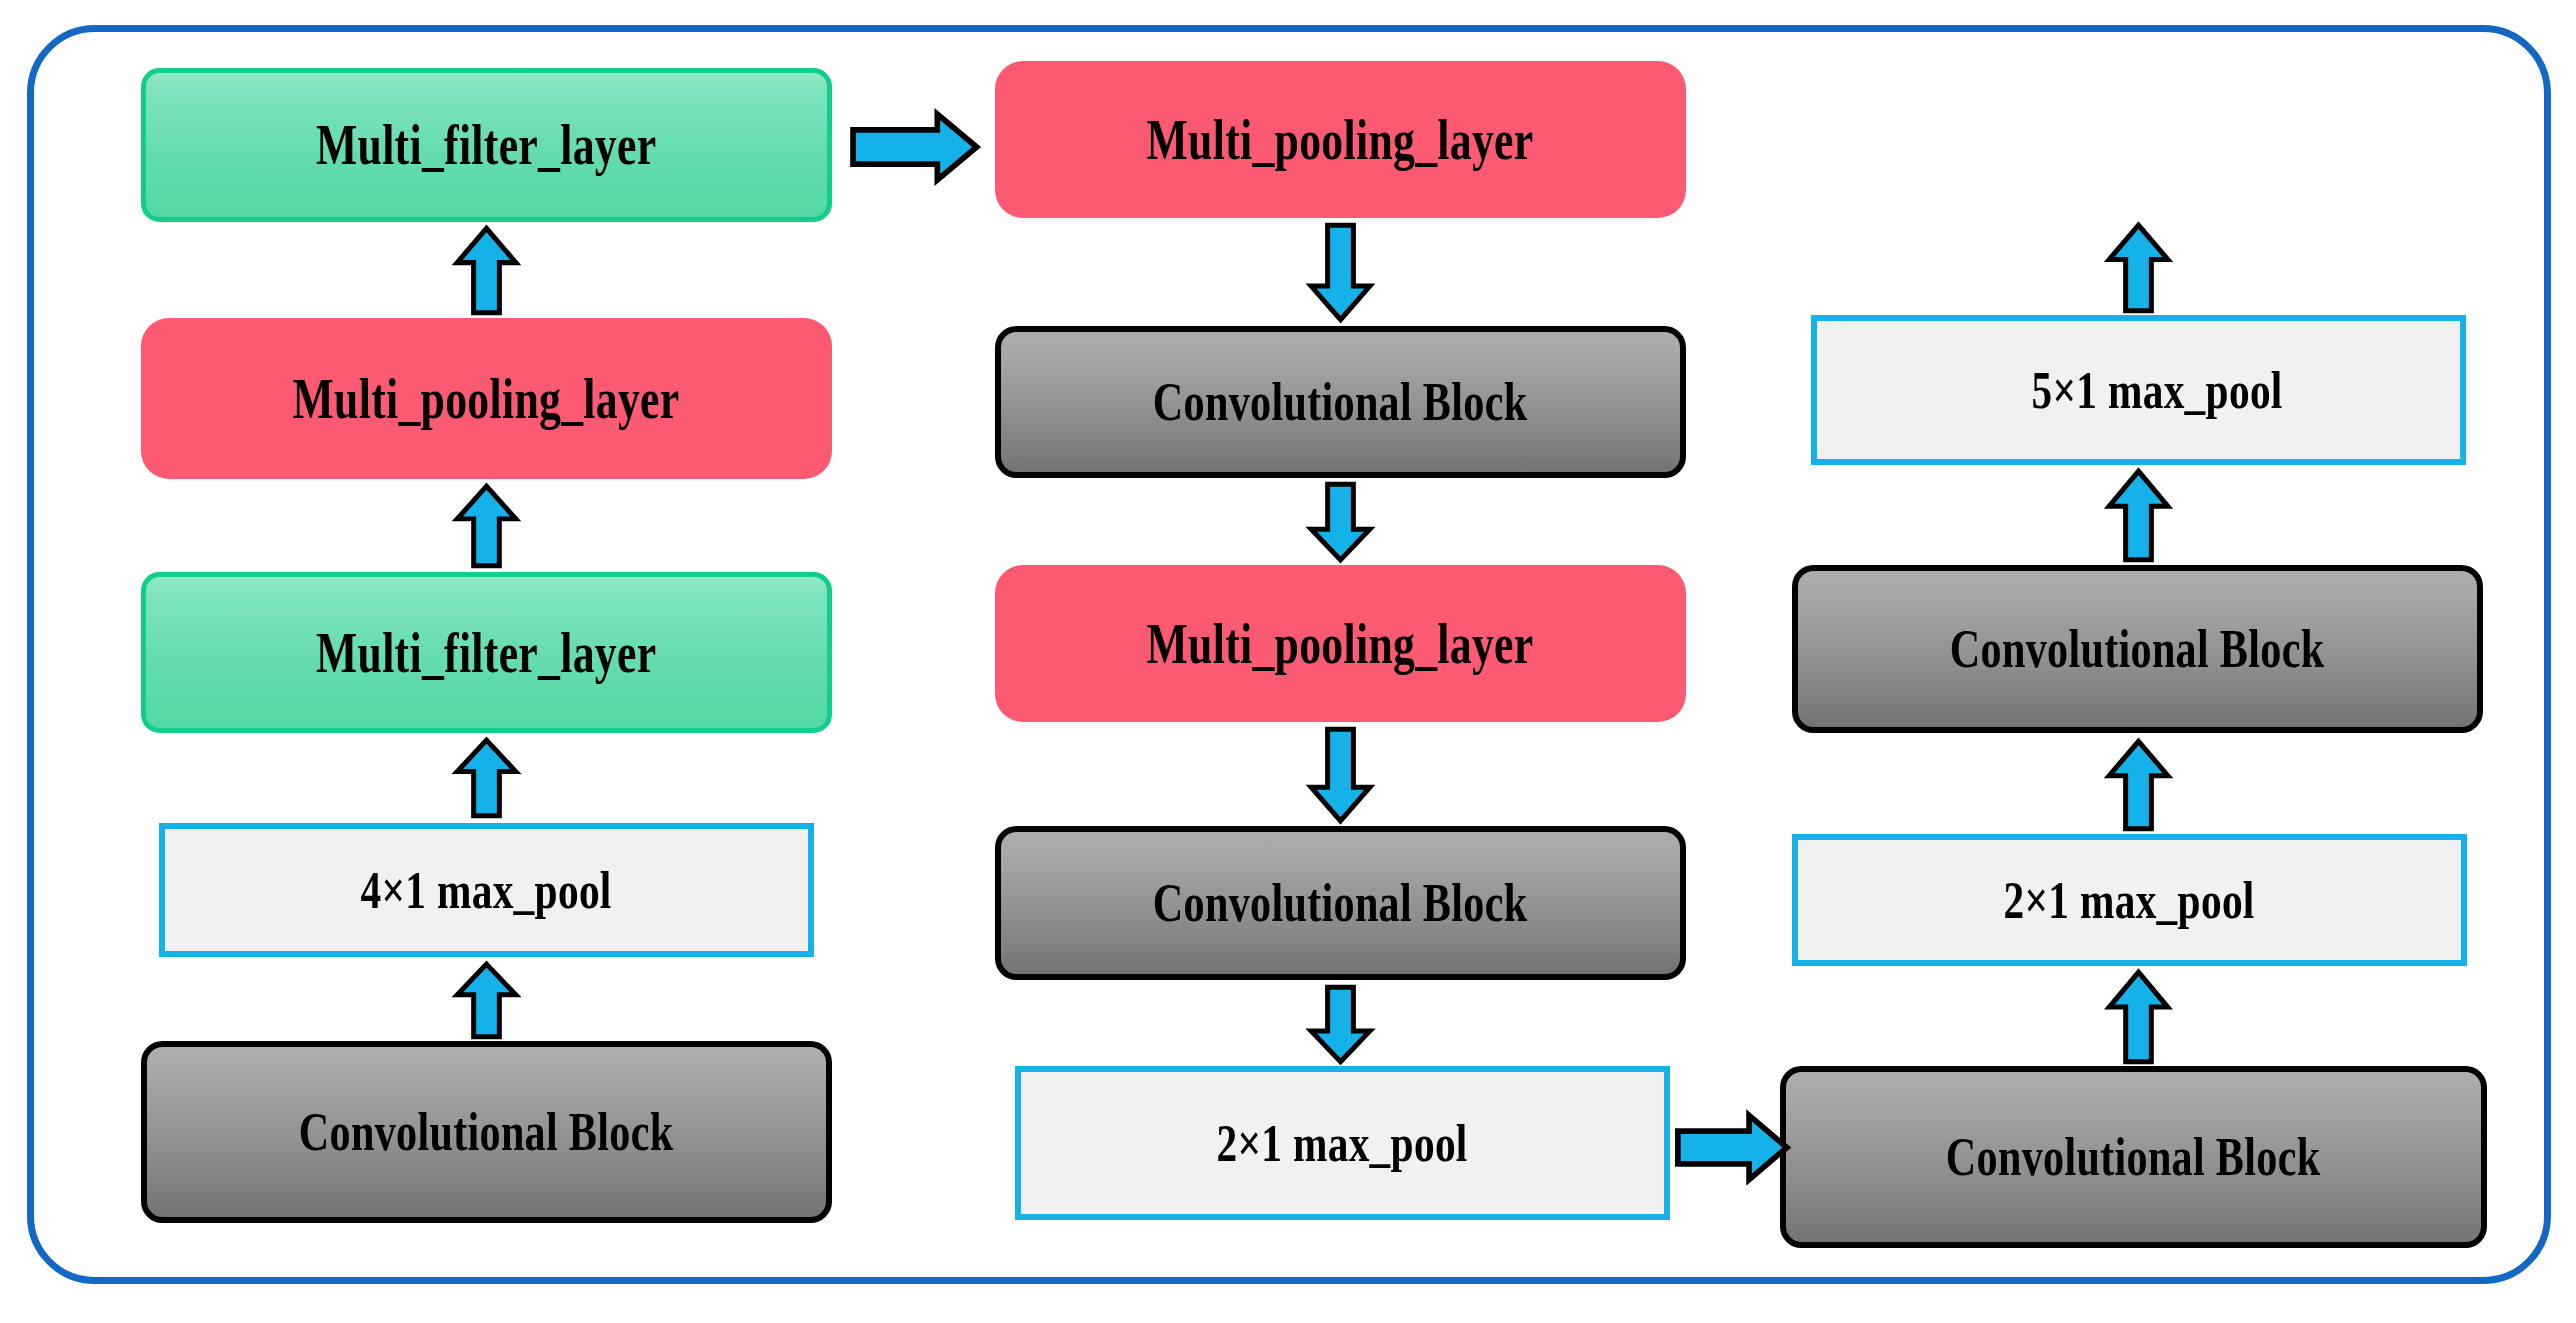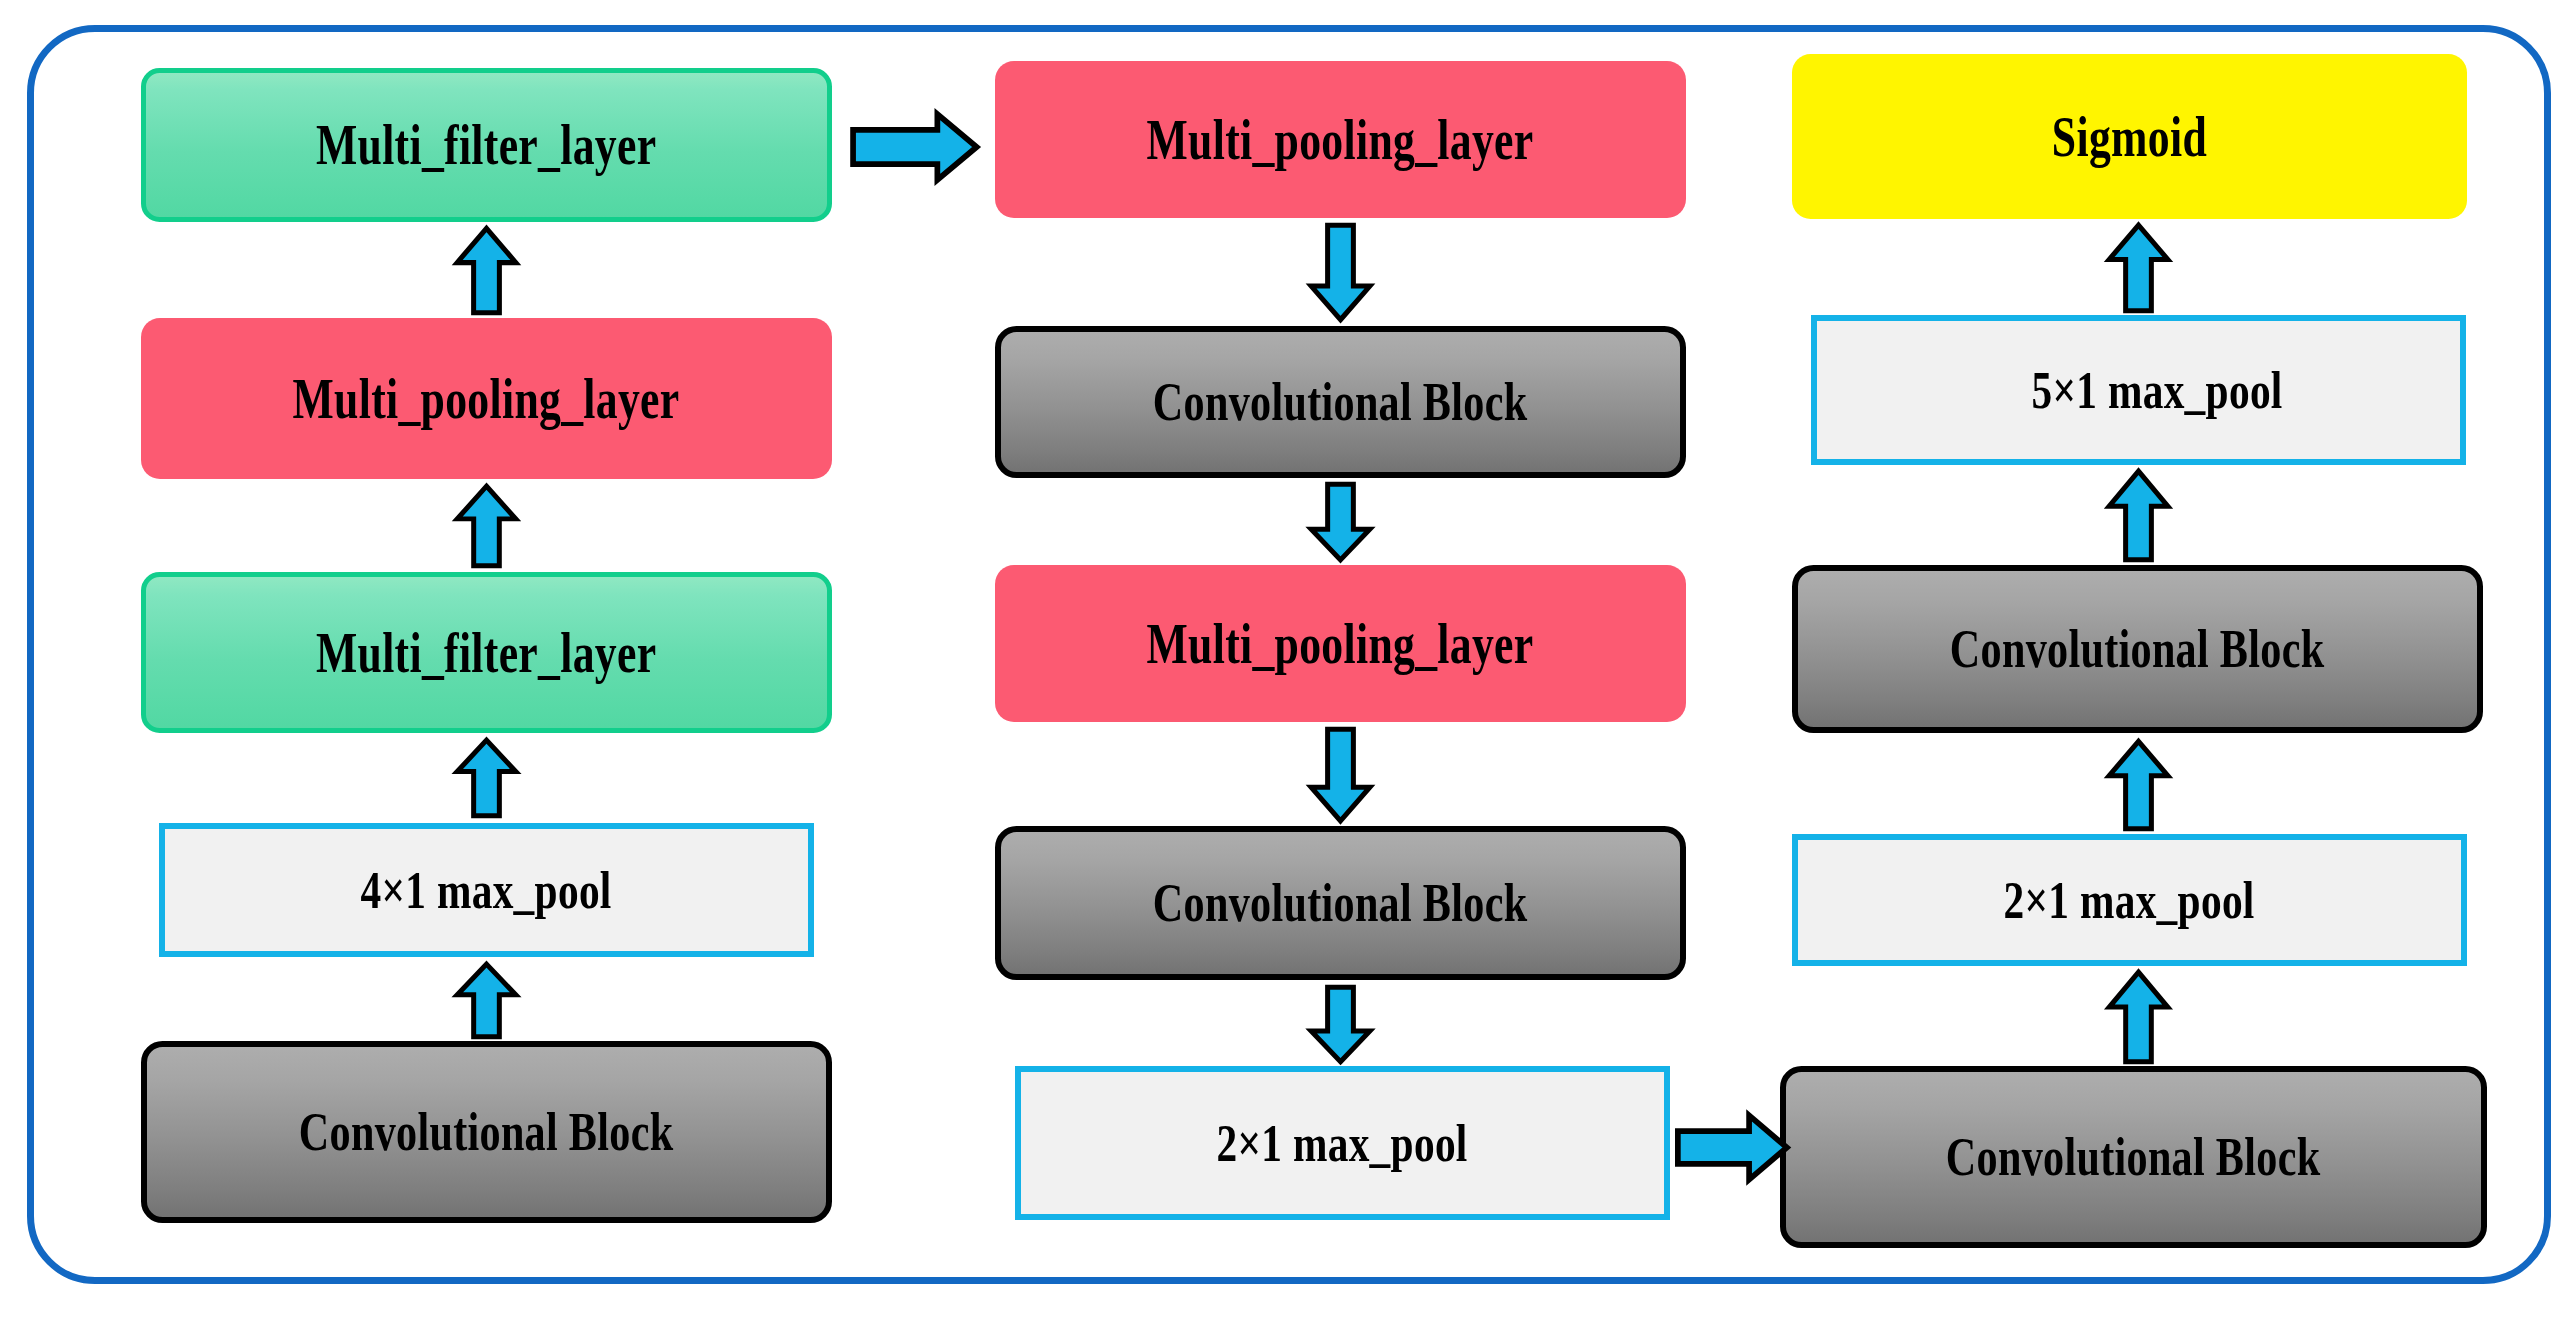--- a/index.html
+++ b/index.html
@@ -26,21 +26,21 @@
   }
 
   
   .node.green{
     background:linear-gradient(180deg,#8FE8C2 0%,#7FE4BE 12%,#64DCAE 55%,#52D8A3 100%);
     border:5px solid #12CE8C;border-radius:18.6px;
     font-size:56px;
   }
   
   .node.pink{
-    background:#FC5A72;border:none;border-radius:19px;
+    background:#FC5A72;border:none;border-radius:28px;
     font-size:56px;
   }
   
   .node.yellow{
     background:#FFF500;border:none;border-radius:18.6px;
     font-size:56px;
   }
   
   .node.grey{
     background:linear-gradient(180deg,#ADADAD 0%,#A5A5A5 20%,#919191 55%,#7E7E7E 85%,#737373 100%);
@@ -98,23 +98,20 @@
   </div>
 
   <div class="node grey" style="left:995px;top:826px;width:691px;height:154px;">
     <span class="label">Convolutional  Block</span>
   </div>
 
   <div class="node pool" style="left:1015px;top:1066px;width:655px;height:154px;">
     <span class="label">2×1 max_pool</span>
   </div>
 
-  <div class="node yellow" style="left:1792px;top:54px;width:675px;height:165px;">
-    <span class="label">Sigmoid</span>
-  </div>
 
   <div class="node pool" style="left:1811px;top:315px;width:655px;height:150px;padding-left:38px;">
     <span class="label">5×1 max_pool</span>
   </div>
 
   <div class="node grey" style="left:1792px;top:565px;width:691px;height:168px;">
     <span class="label">Convolutional  Block</span>
   </div>
 
   <div class="node pool" style="left:1792px;top:834px;width:675px;height:132px;">

